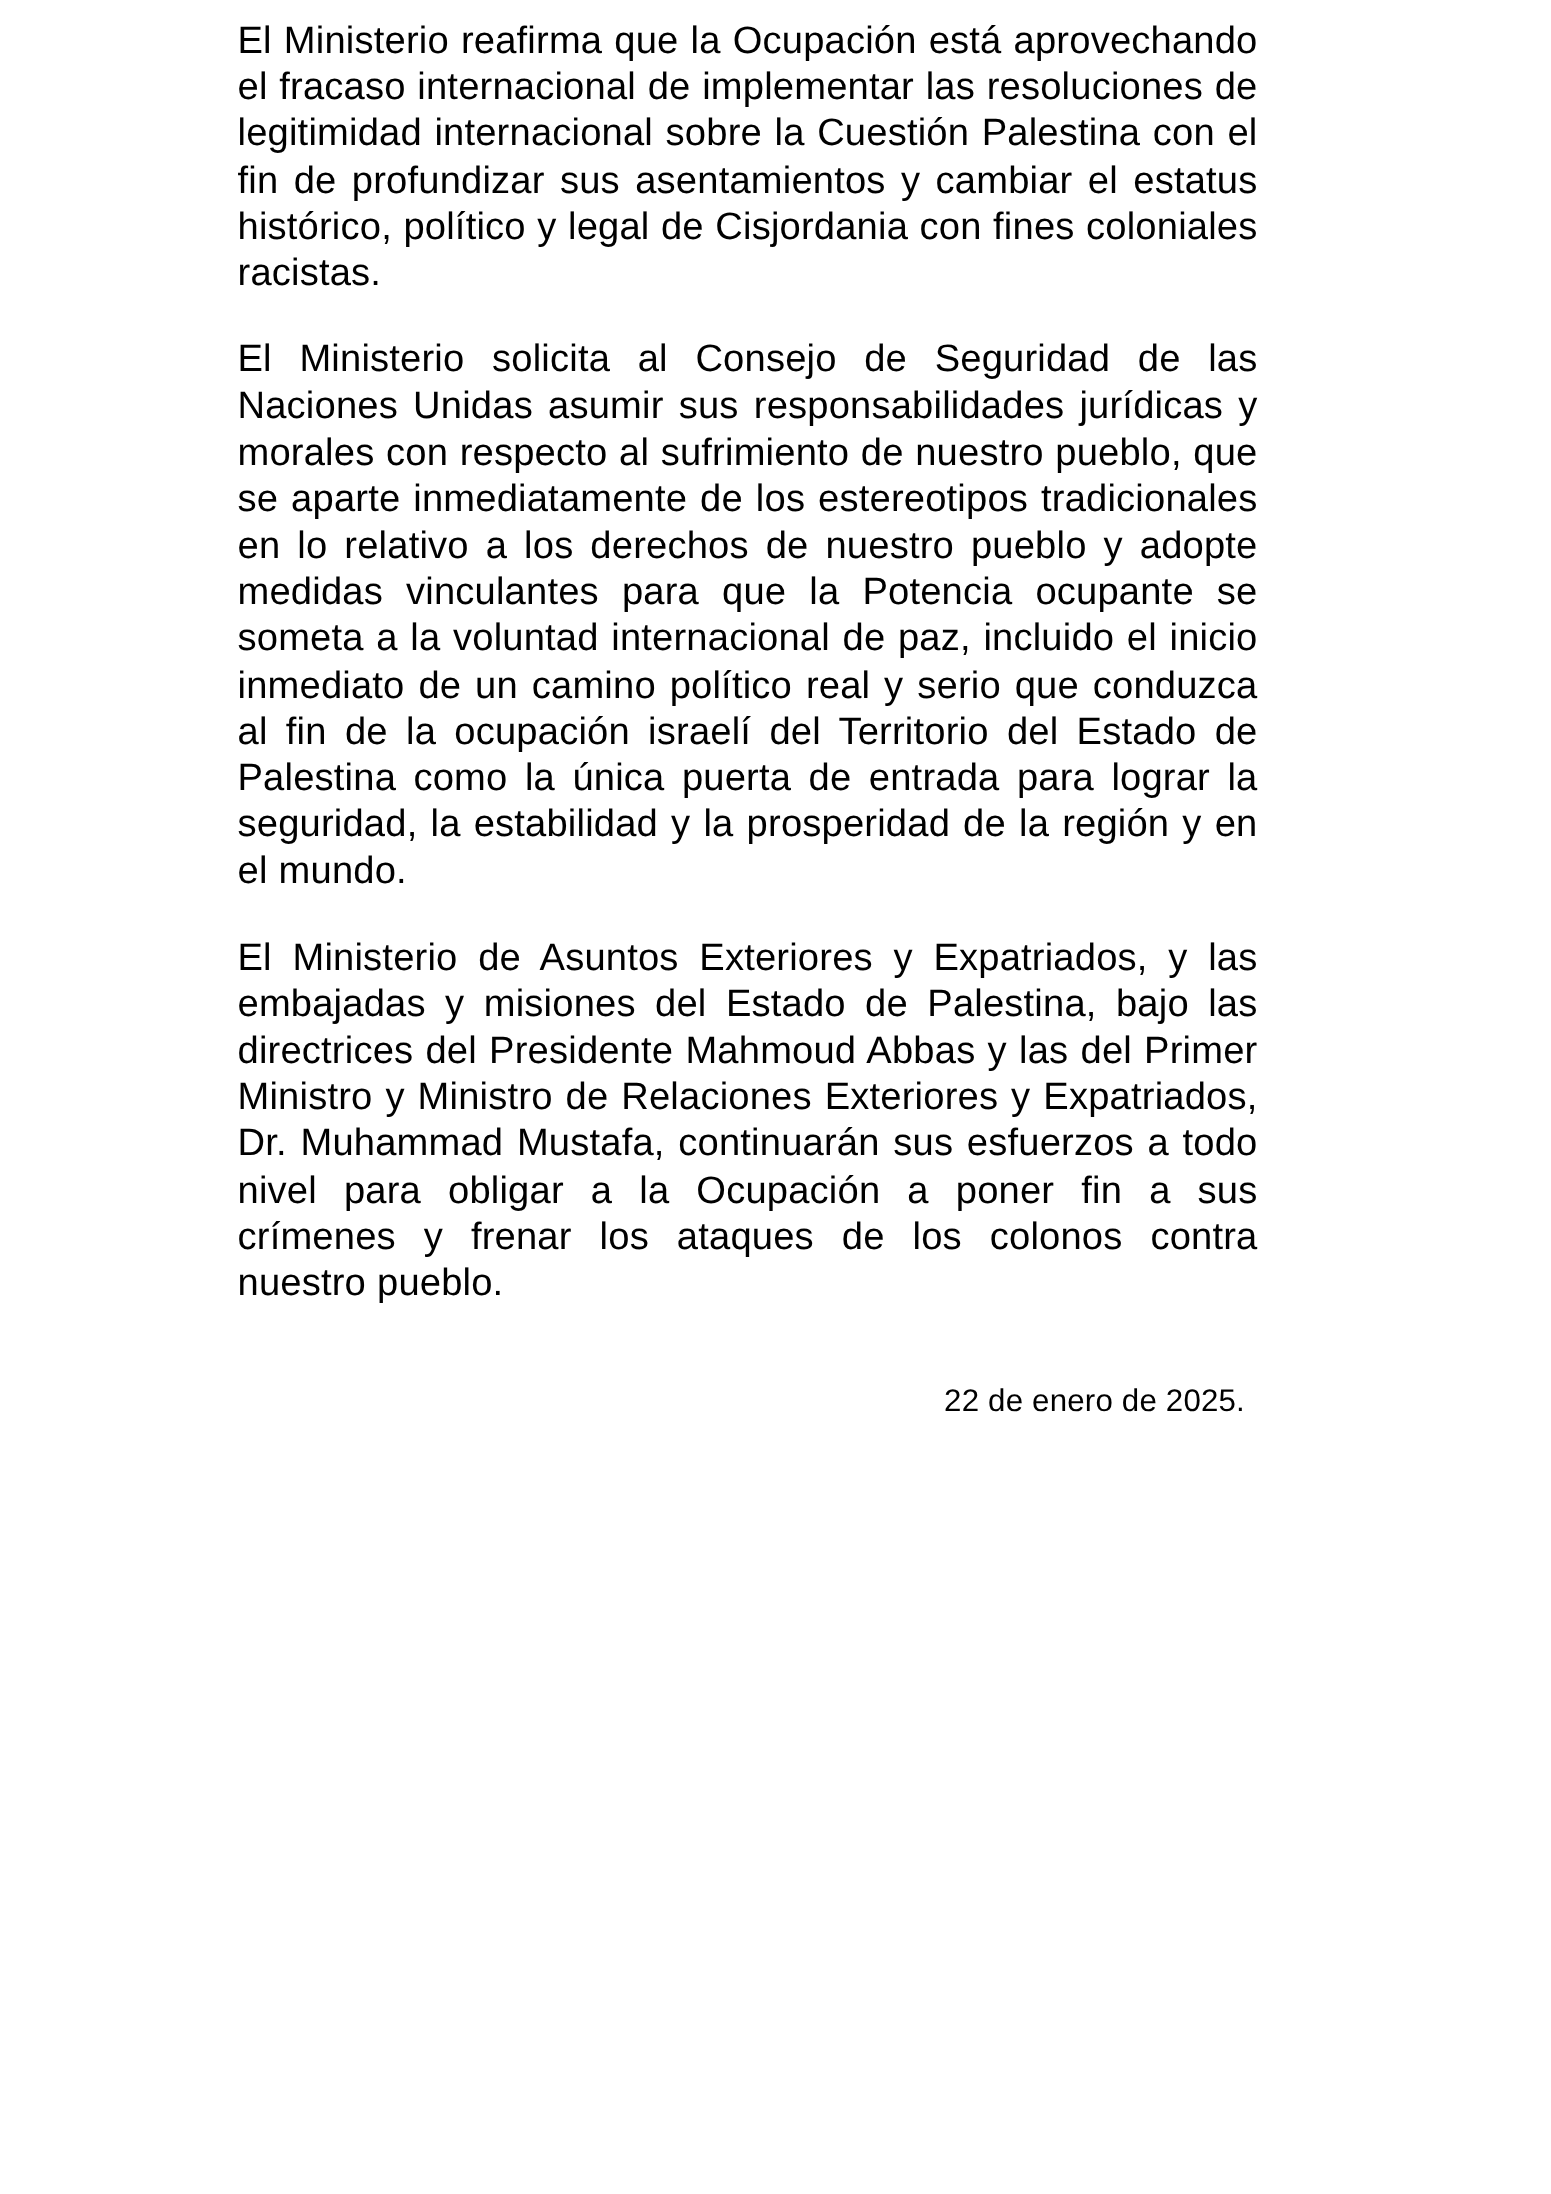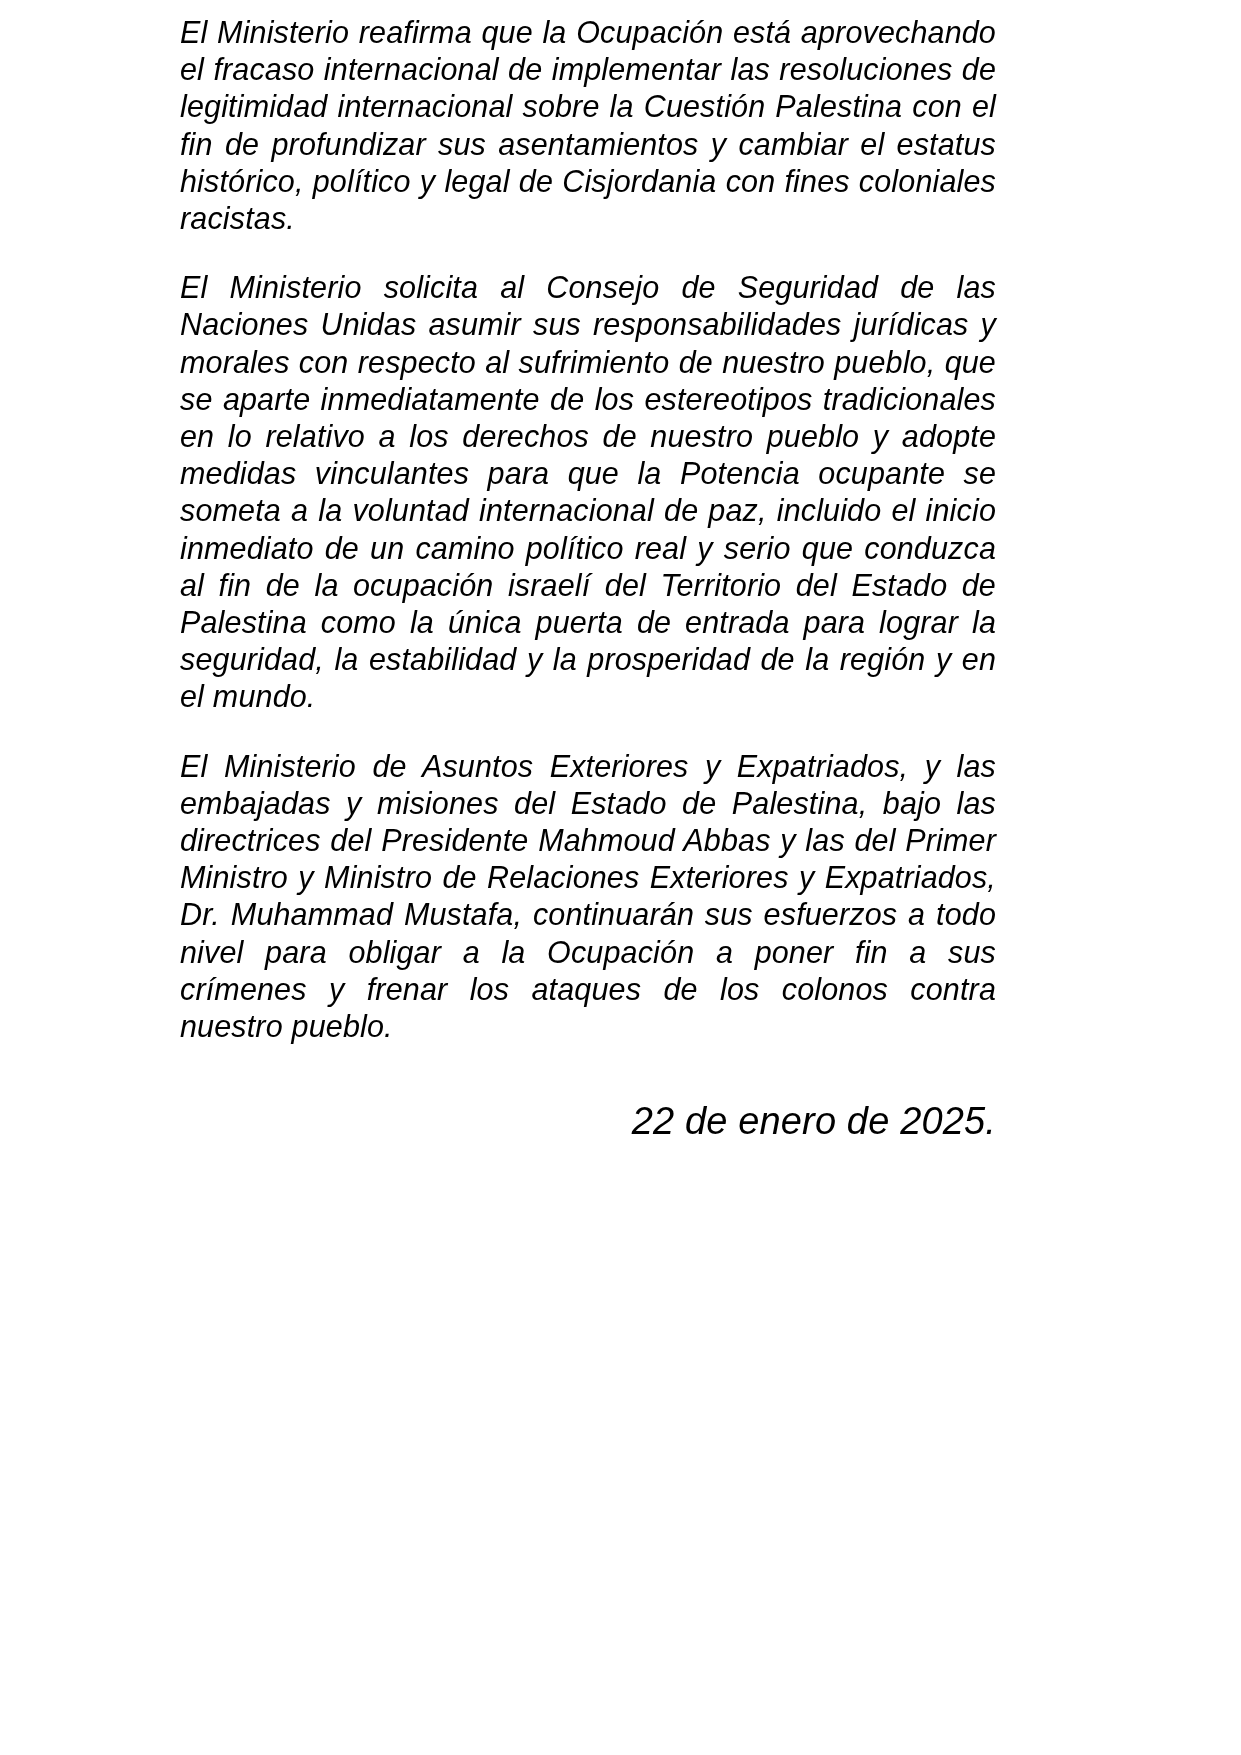--- a/index.html
+++ b/index.html
@@ -16,24 +16,23 @@
     position: relative;
     width: 1241px;
     height: 1755px;
     background: #ffffff;
     margin: 0 auto;
     overflow: hidden;
     box-sizing: border-box;
   }
   .content {
     position: absolute;
-    left: 180px;
+    left: 190px;
     top: 14px;
     width: 816px;
-    font-style: italic;
   }
   .para {
     font-size: 30.5px;
     line-height: 37.2px;
     text-align: justify;
     text-justify: inter-word;
     margin: 0 0 32px 0;
     letter-spacing: 0.15px;
     word-spacing: 0.2px;
     -webkit-hyphens: none;
@@ -44,23 +43,23 @@
   }
   
   .para::after {
     content: "";
     display: inline-block;
     width: 100%;
   }
   .para.ragged::after { content: none; }
 
   .date-line {
-    margin: 0;
+    margin: 10px;
     padding-top: 26px;
-    font-size: 38px;
+    font-size: 25px;
     line-height: 37.2px;
     text-align: right;
     letter-spacing: 0.15px;
   }
 </style>
 </head>
 <body>
 
 <div class="page">
   <div class="content">

